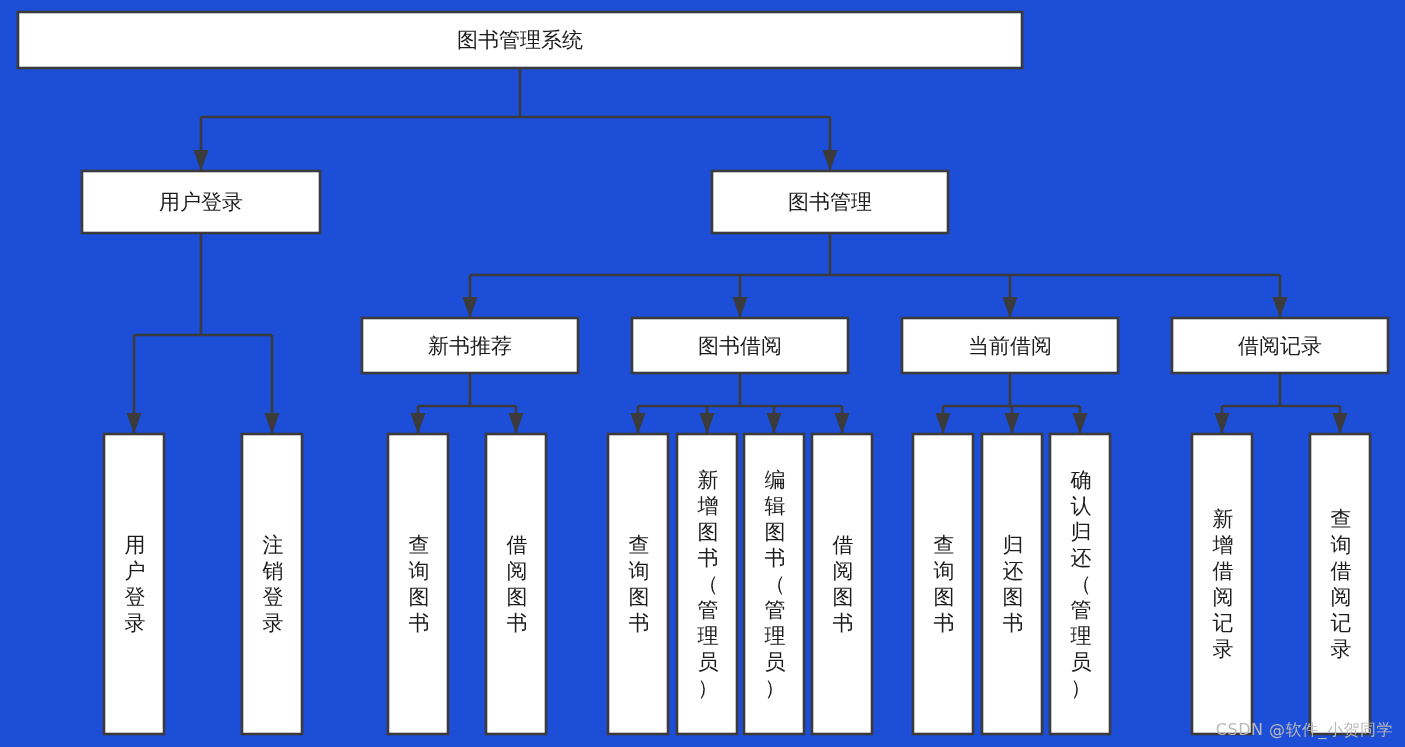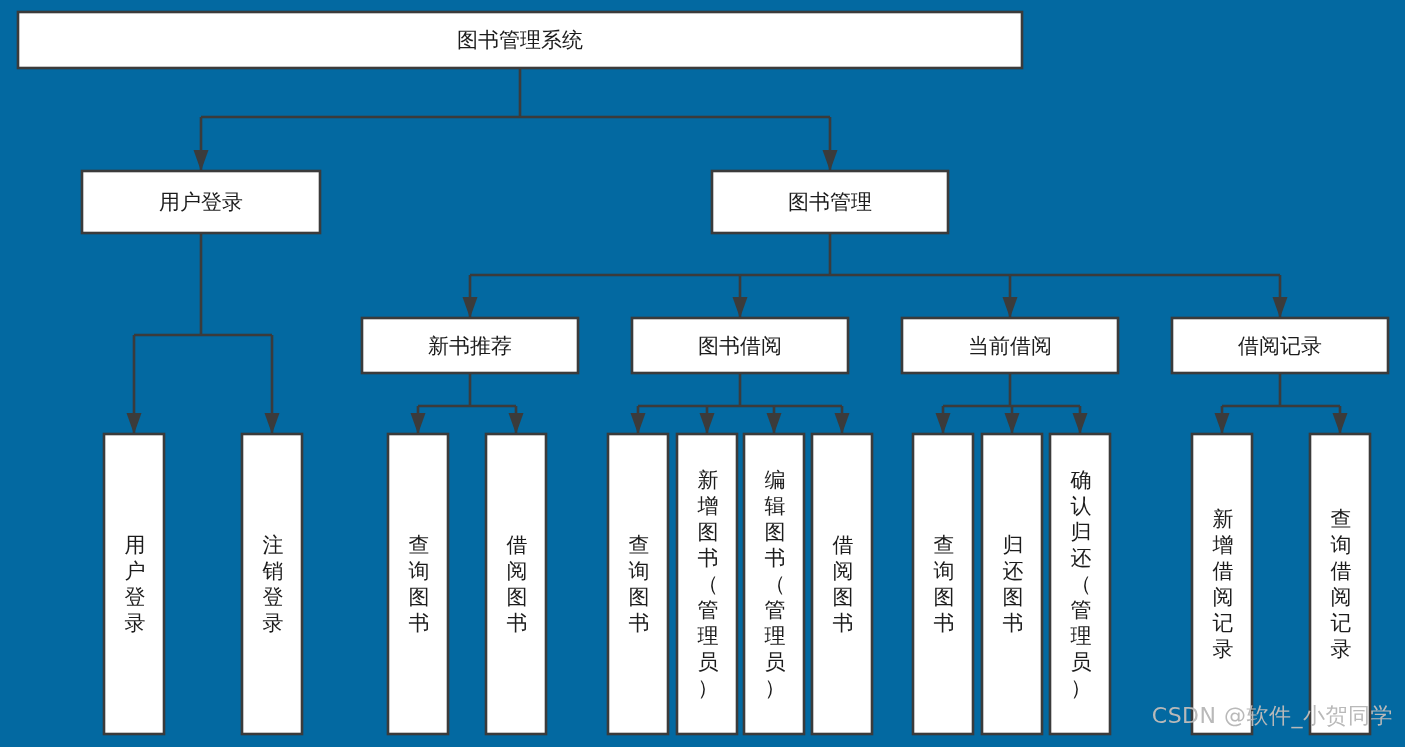--- a/index.html
+++ b/index.html
@@ -4,21 +4,21 @@
 <style>
   html, body {
     margin: 0;
     padding: 0;
     background: #ffffff;
   }
   #diagram-root {
     position: relative;
     width: 1405px;
     height: 747px;
-    background: #0369a1;
+    background: #1d4ed8;
     font-family: "DejaVu Sans", sans-serif;
     overflow: hidden;
   }
   svg#tree-svg {
     position: absolute;
     left: 0;
     top: 0;
     width: 1405px;
     height: 747px;
   }
@@ -44,22 +44,22 @@
     dominant-baseline: middle;
   }
   .node-label-v {
     font-size: 21px;
     fill: #1c1c1c;
     text-anchor: middle;
   }
   .watermark {
     position: absolute;
     right: 12px;
-    bottom: 16px;
-    font-size: 22px;
+    bottom: 6px;
+    font-size: 16px;
     color: #b9b9b9;
     white-space: nowrap;
     letter-spacing: 0.5px;
   }
 </style>
 </head>
 <body>
 
 <div id="diagram-root">
   <svg id="tree-svg" viewBox="0 0 1405 747">

